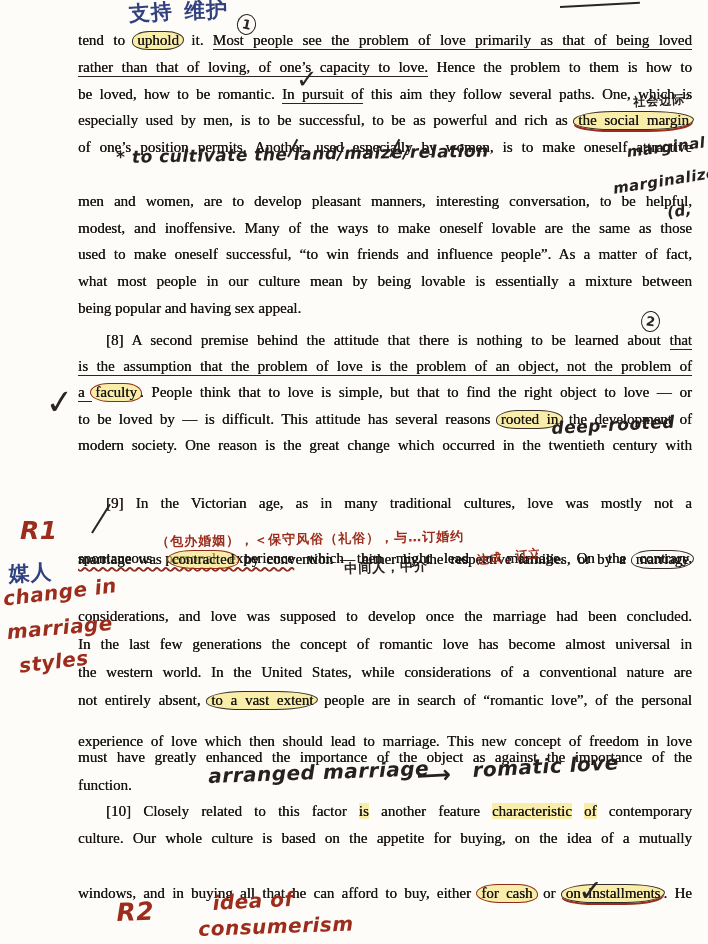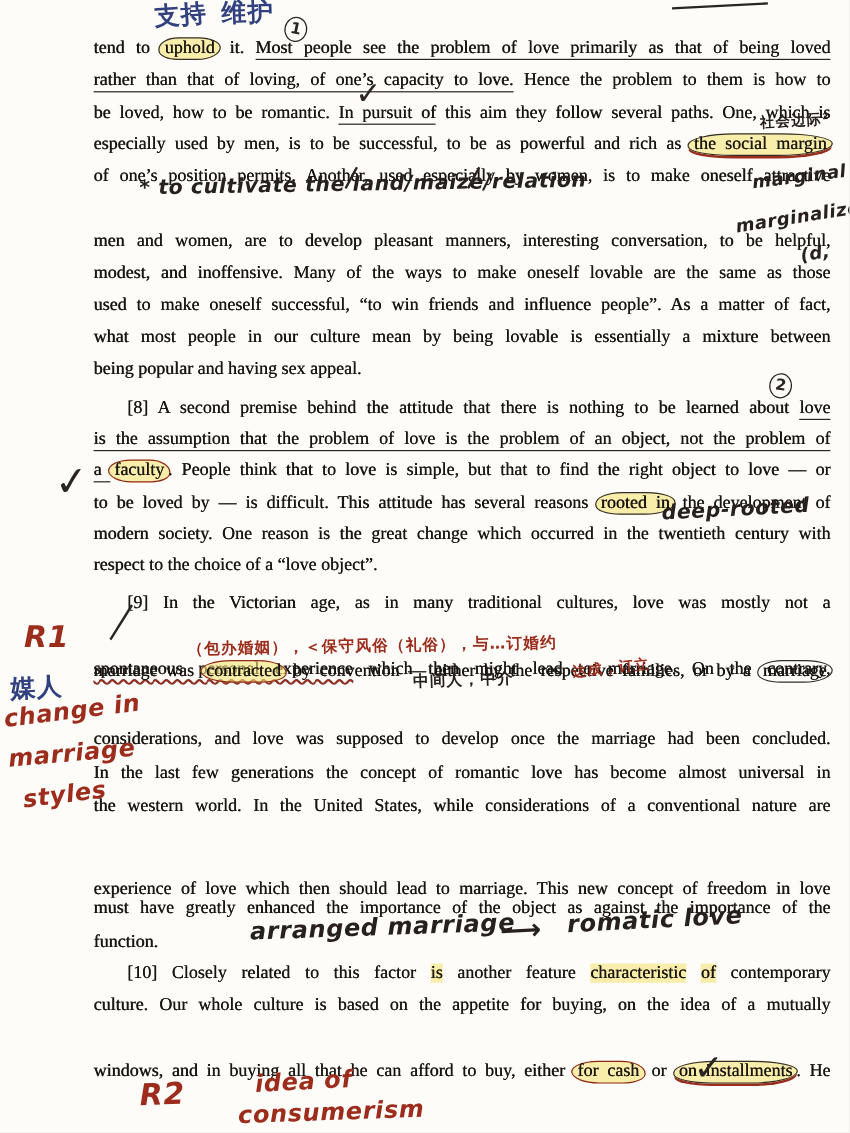--- a/index.html
+++ b/index.html
@@ -39,32 +39,32 @@
     <div class="pline" style="top: 30px;"><span>tend to </span><span class="hl cb">uphold</span><span> it. </span><span class="ul">Most people see the problem of love primarily as that of being loved</span></div>
     <div class="pline" style="top: 57px;"><span class="ul">rather than that of loving, of one’s capacity to love.</span><span> Hence the problem to them is how to</span></div>
     <div class="pline" style="top: 84px;"><span>be loved, how to be romantic. </span><span class="ul">In pursuit of</span><span> this aim they follow several paths. One, which is</span></div>
     <div class="pline" style="top: 110px;"><span>especially used by men, is to be successful, to be as powerful and rich as </span><span class="hl cb ulr">the social margin</span></div>
     <div class="pline" style="top: 137px;"><span>of one’s position permits. Another, used especially by women, is to make oneself attractive</span></div>
     <div class="pline" style="top: 191px;"><span>men and women, are to develop pleasant manners, interesting conversation, to be helpful,</span></div>
     <div class="pline" style="top: 218px;"><span>modest, and inoffensive. Many of the ways to make oneself lovable are the same as those</span></div>
     <div class="pline" style="top: 244px;"><span>used to make oneself successful, “to win friends and influence people”. As a matter of fact,</span></div>
     <div class="pline last" style="top: 298px;"><span>being popular and having sex appeal.</span></div>
     <div class="pline" style="top: 271px;"><span>what most people in our culture mean by being lovable is essentially a mixture between</span></div>
-    <div class="pline indent" style="top: 330px;"><span>[8] A second premise behind the attitude that there is nothing to be learned about </span><span class="ul">love</span></div>
+    <div class="pline indent" style="top: 330px;"><span>[8] A second premise behind the attitude that there is nothing to be learned about </span><span class="ul">that</span></div>
     <div class="pline" style="top: 356px;"><span class="ul">is the assumption that the problem of love is the problem of an object, not the problem of</span></div>
     <div class="pline" style="top: 382px;"><span class="ul">a </span><span class="hl cr ul">faculty</span><span>. People think that to love is simple, but that to find the right object to love — or</span></div>
     <div class="pline" style="top: 409px;"><span>to be loved by — is difficult. This attitude has several reasons </span><span class="hl cb">rooted in</span><span> the development of</span></div>
     <div class="pline" style="top: 435px;"><span>modern society. One reason is the great change which occurred in the twentieth century with</span></div>
-    <div class="pline last" style="top: 461px;"><span>respect to the choice of a “love object”.</span></div>
     <div class="pline indent" style="top: 493px;"><span>[9] In the Victorian age, as in many traditional cultures, love was mostly not a</span></div>
     <div class="pline" style="top: 548px;"><span class="ulw">spontaneous personal experience</span><span> which then might lead to marriage. On the contrary,</span></div>
     <div class="pline" style="top: 549px;"><span>marriage was </span><span class="hl cr">contracted</span><span> by convention — either by the respective families, or by a </span><span class="cb">marriage</span></div>
     <div class="pline" style="top: 606px;"><span>considerations, and love was supposed to develop once the marriage had been concluded.</span></div>
     <div class="pline" style="top: 634px;"><span>In the last few generations the concept of romantic love has become almost universal in</span></div>
     <div class="pline" style="top: 662px;"><span>the western world. In the United States, while considerations of a conventional nature are</span></div>
+    <div class="pline" style="top: 690px;"><span>not entirely absent, </span><span class="hl cb">to a vast extent</span><span> people are in search of “romantic love”, of the personal</span></div>
     <div class="pline" style="top: 719px; margin-top: 12px;"><span>experience of love which then should lead to marriage. This new concept of freedom in love</span></div>
     <div class="pline" style="top: 747px;"><span>must have greatly enhanced the importance of the object as against the importance of the</span></div>
     <div class="pline last" style="top: 775px;"><span>function.</span></div>
     <div class="pline indent" style="top: 801px;"><span>[10] Closely related to this factor </span><span class="hl">is</span><span> another feature </span><span class="hl">characteristic</span><span> </span><span class="hl">of</span><span> contemporary</span></div>
     <div class="pline" style="top: 828px;"><span>culture. Our whole culture is based on the appetite for buying, on the idea of a mutually</span></div>
     <div class="pline" style="top: 883px;"><span>windows, and in buying all that he can afford to buy, either </span><span class="hl cr">for cash</span><span> or </span><span class="hl cb ulr">on installments</span><span>. He</span></div>
     <span class="hand cjk" style="font-size: 21px; color: rgb(49, 64, 126); left: 128px; top: 4px; transform: rotate(-4deg);">支持</span>
     <span class="hand cjk" style="font-size: 21px; color: rgb(49, 64, 126); left: 184px; top: 1px; transform: rotate(-2deg);">维护</span>
     <div class="circnum" style="left: 237px; top: 14px; transform: rotate(12deg);">1</div>
     <div class="slash" style="width: 80px; left: 560px; top: 6px; transform: rotate(-3deg);"></div>

